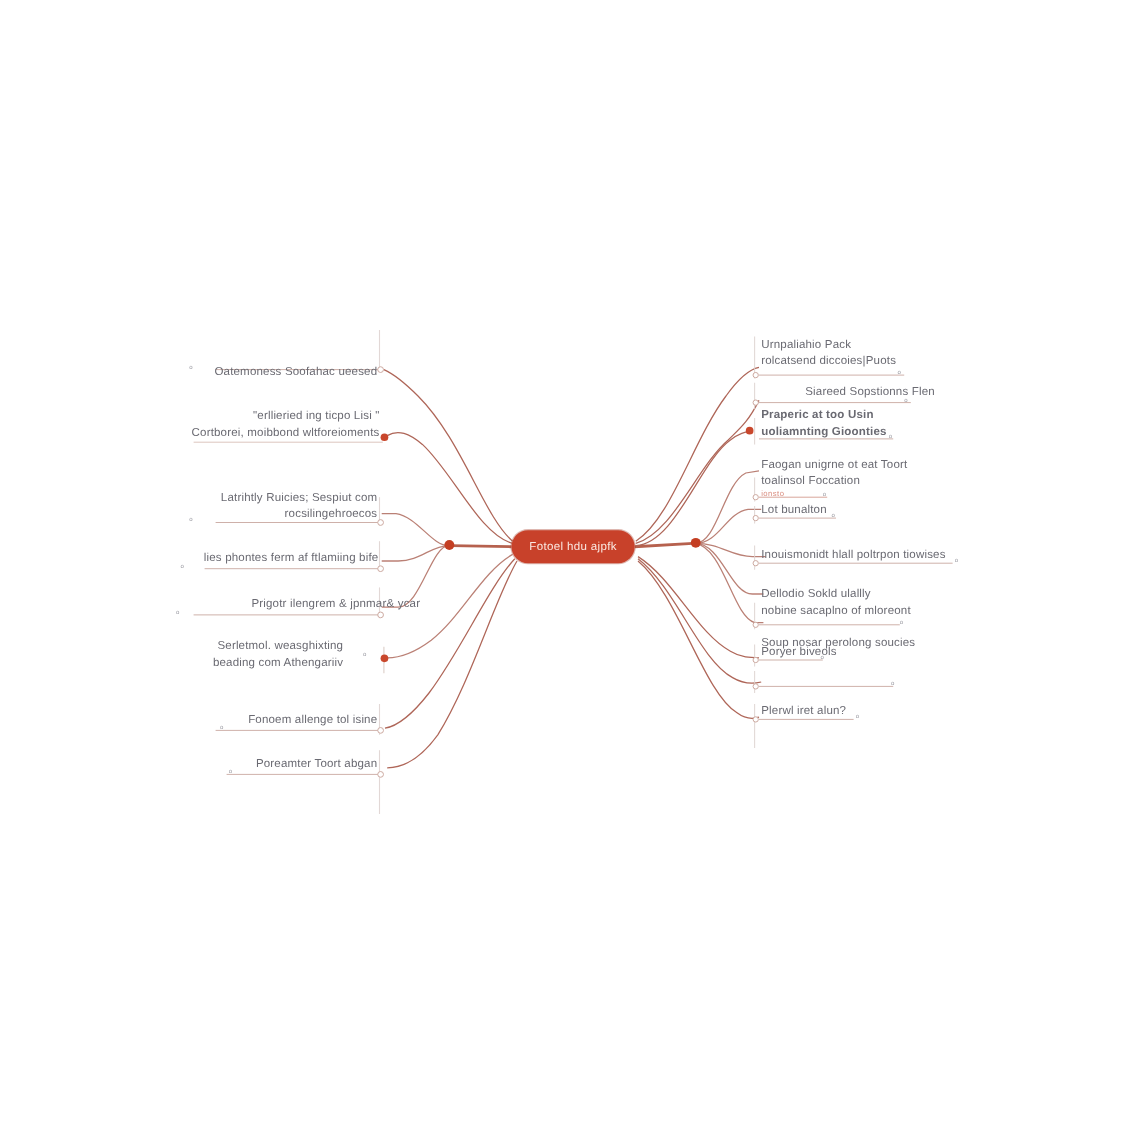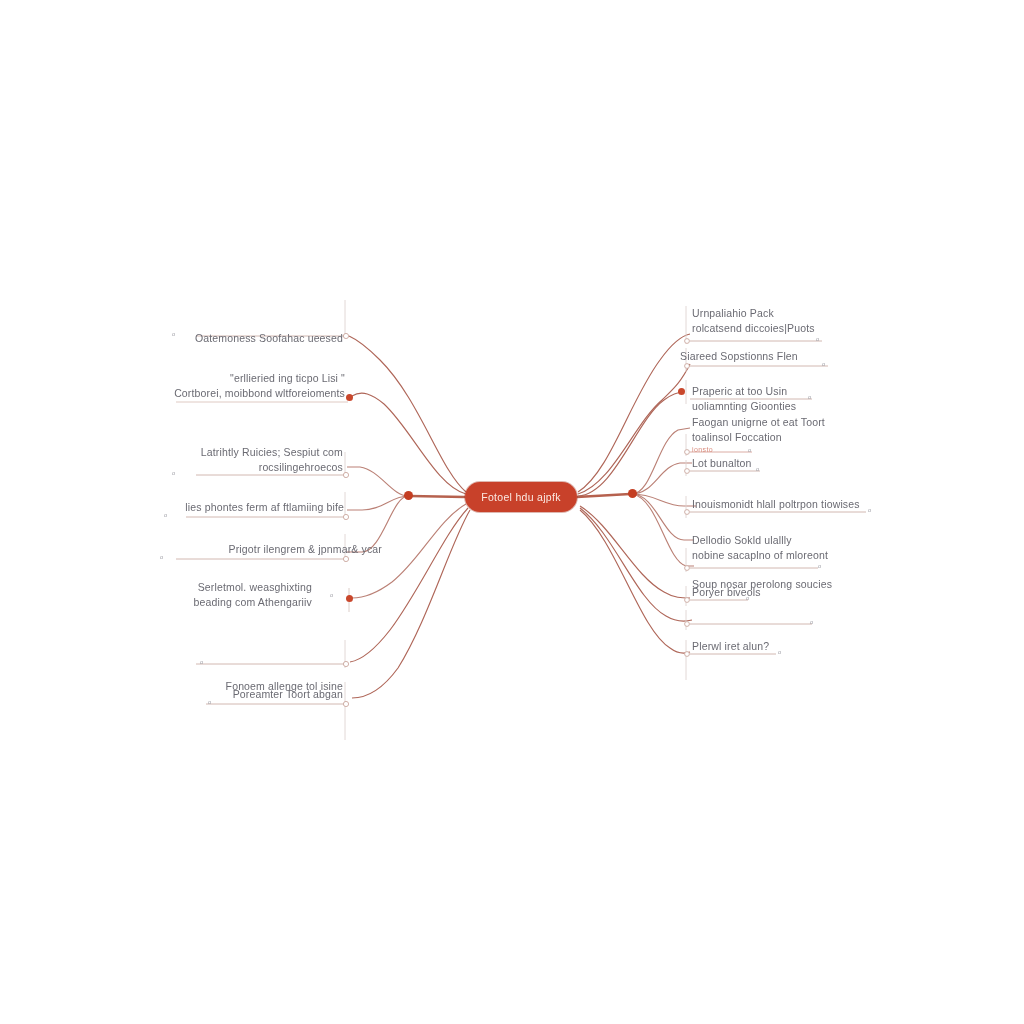--- a/index.html
+++ b/index.html
@@ -207,38 +207,38 @@
 
   <div class="label left" style="left:0px;top:542px;width:382px;">
     <span>Prigotr ilengrem &amp; jpnmar&amp; ycar</span>
   </div>
 
   <div class="label left" style="left:0px;top:580px;width:312px;">
     <span>Serletmol. weasghixting</span>
     <span class="l2">beading com Athengariiv</span>
   </div>
 
-  <div class="label left" style="left:0px;top:647px;width:343px;margin-top:32px;">
+  <div class="label left" style="left:0px;top:647px;width:343px;">
     <span>Fonoem allenge tol isine</span>
   </div>
 
   <div class="label left" style="left:0px;top:687px;width:343px;">
     <span>Poreamter Toort abgan</span>
   </div>
 
   <div class="label right" style="left:692px;top:306px;">
     <span>Urnpaliahio Pack</span>
     <span class="l2">rolcatsend diccoies|Puots</span>
   </div>
 
-  <div class="label right" style="left:680px;top:349px;">
+  <div class="label right" style="left:732px;top:349px;">
     <span>Siareed Sopstionns Flen</span>
   </div>
 
-  <div class="label right" style="left:692px;top:384px;">
+  <div class="label right" style="left:692px;top:370px;font-weight:bold;">
     <span>Praperic at too Usin</span>
     <span class="l2">uoliamnting Gioonties</span>
   </div>
 
   <div class="label right" style="left:692px;top:415px;">
     <span>Faogan unigrne ot eat Toort</span>
     <span class="l2">toalinsol Foccation</span>
     <span class="sub">ionsto</span>
   </div>
 

